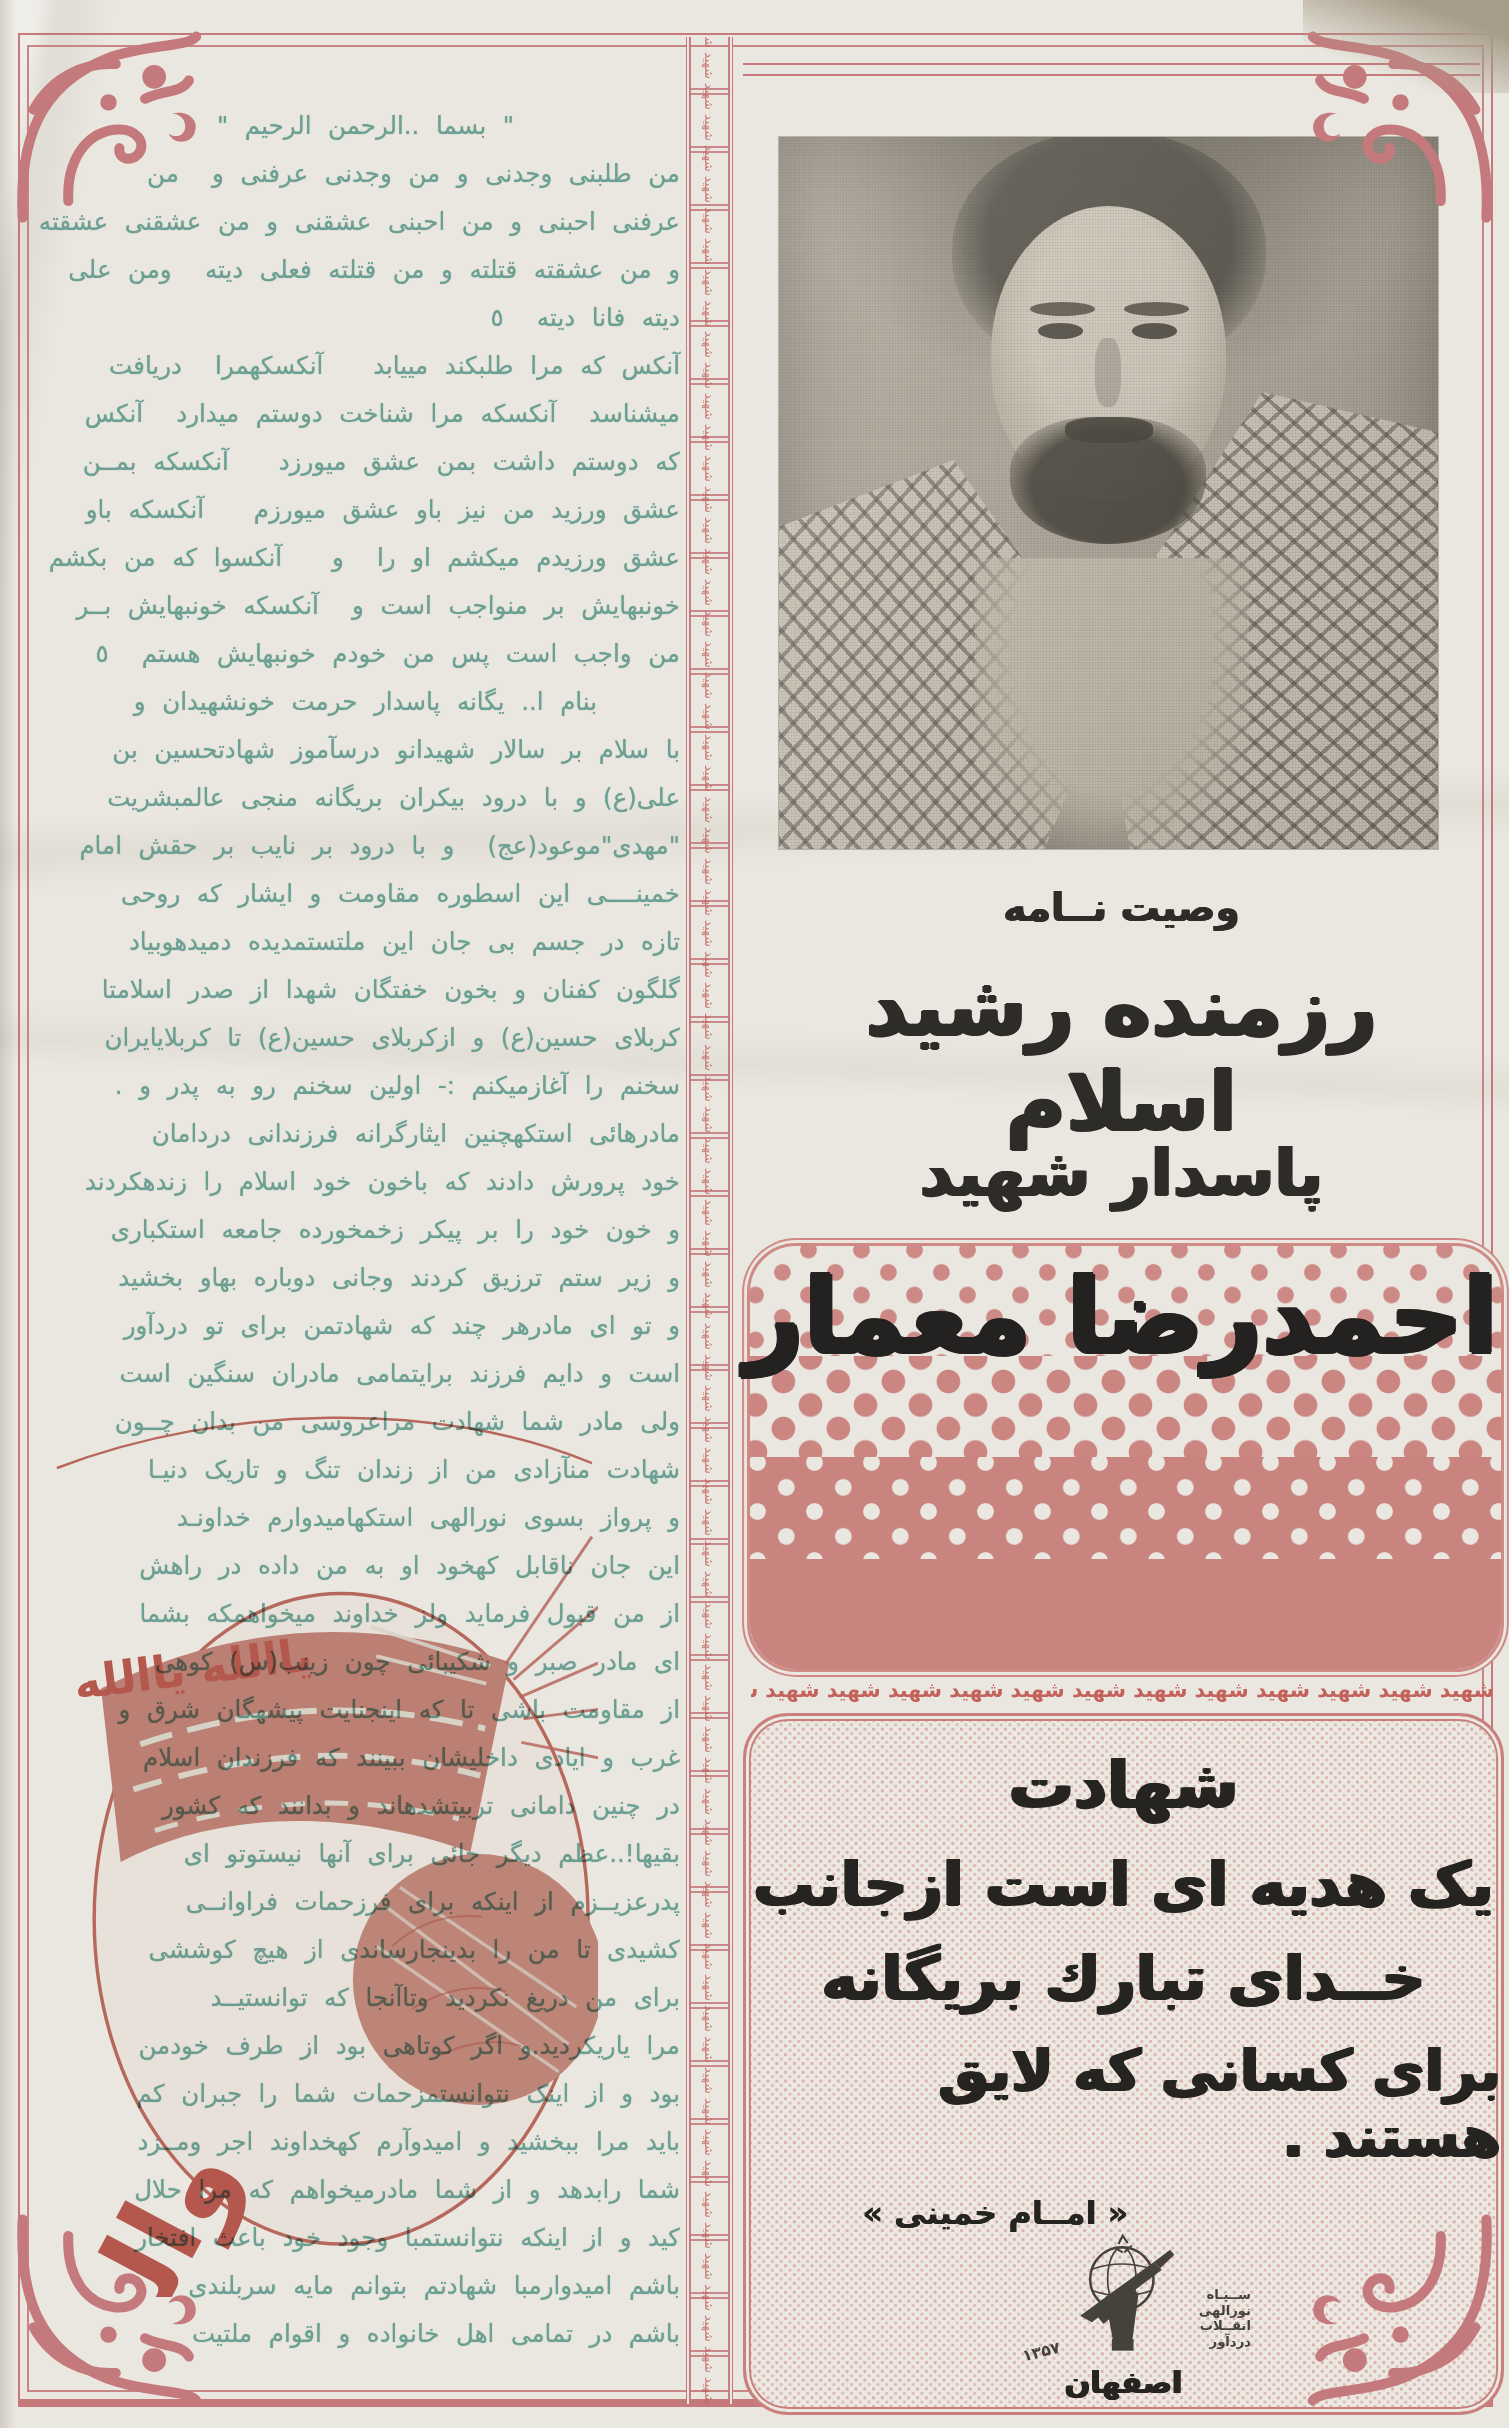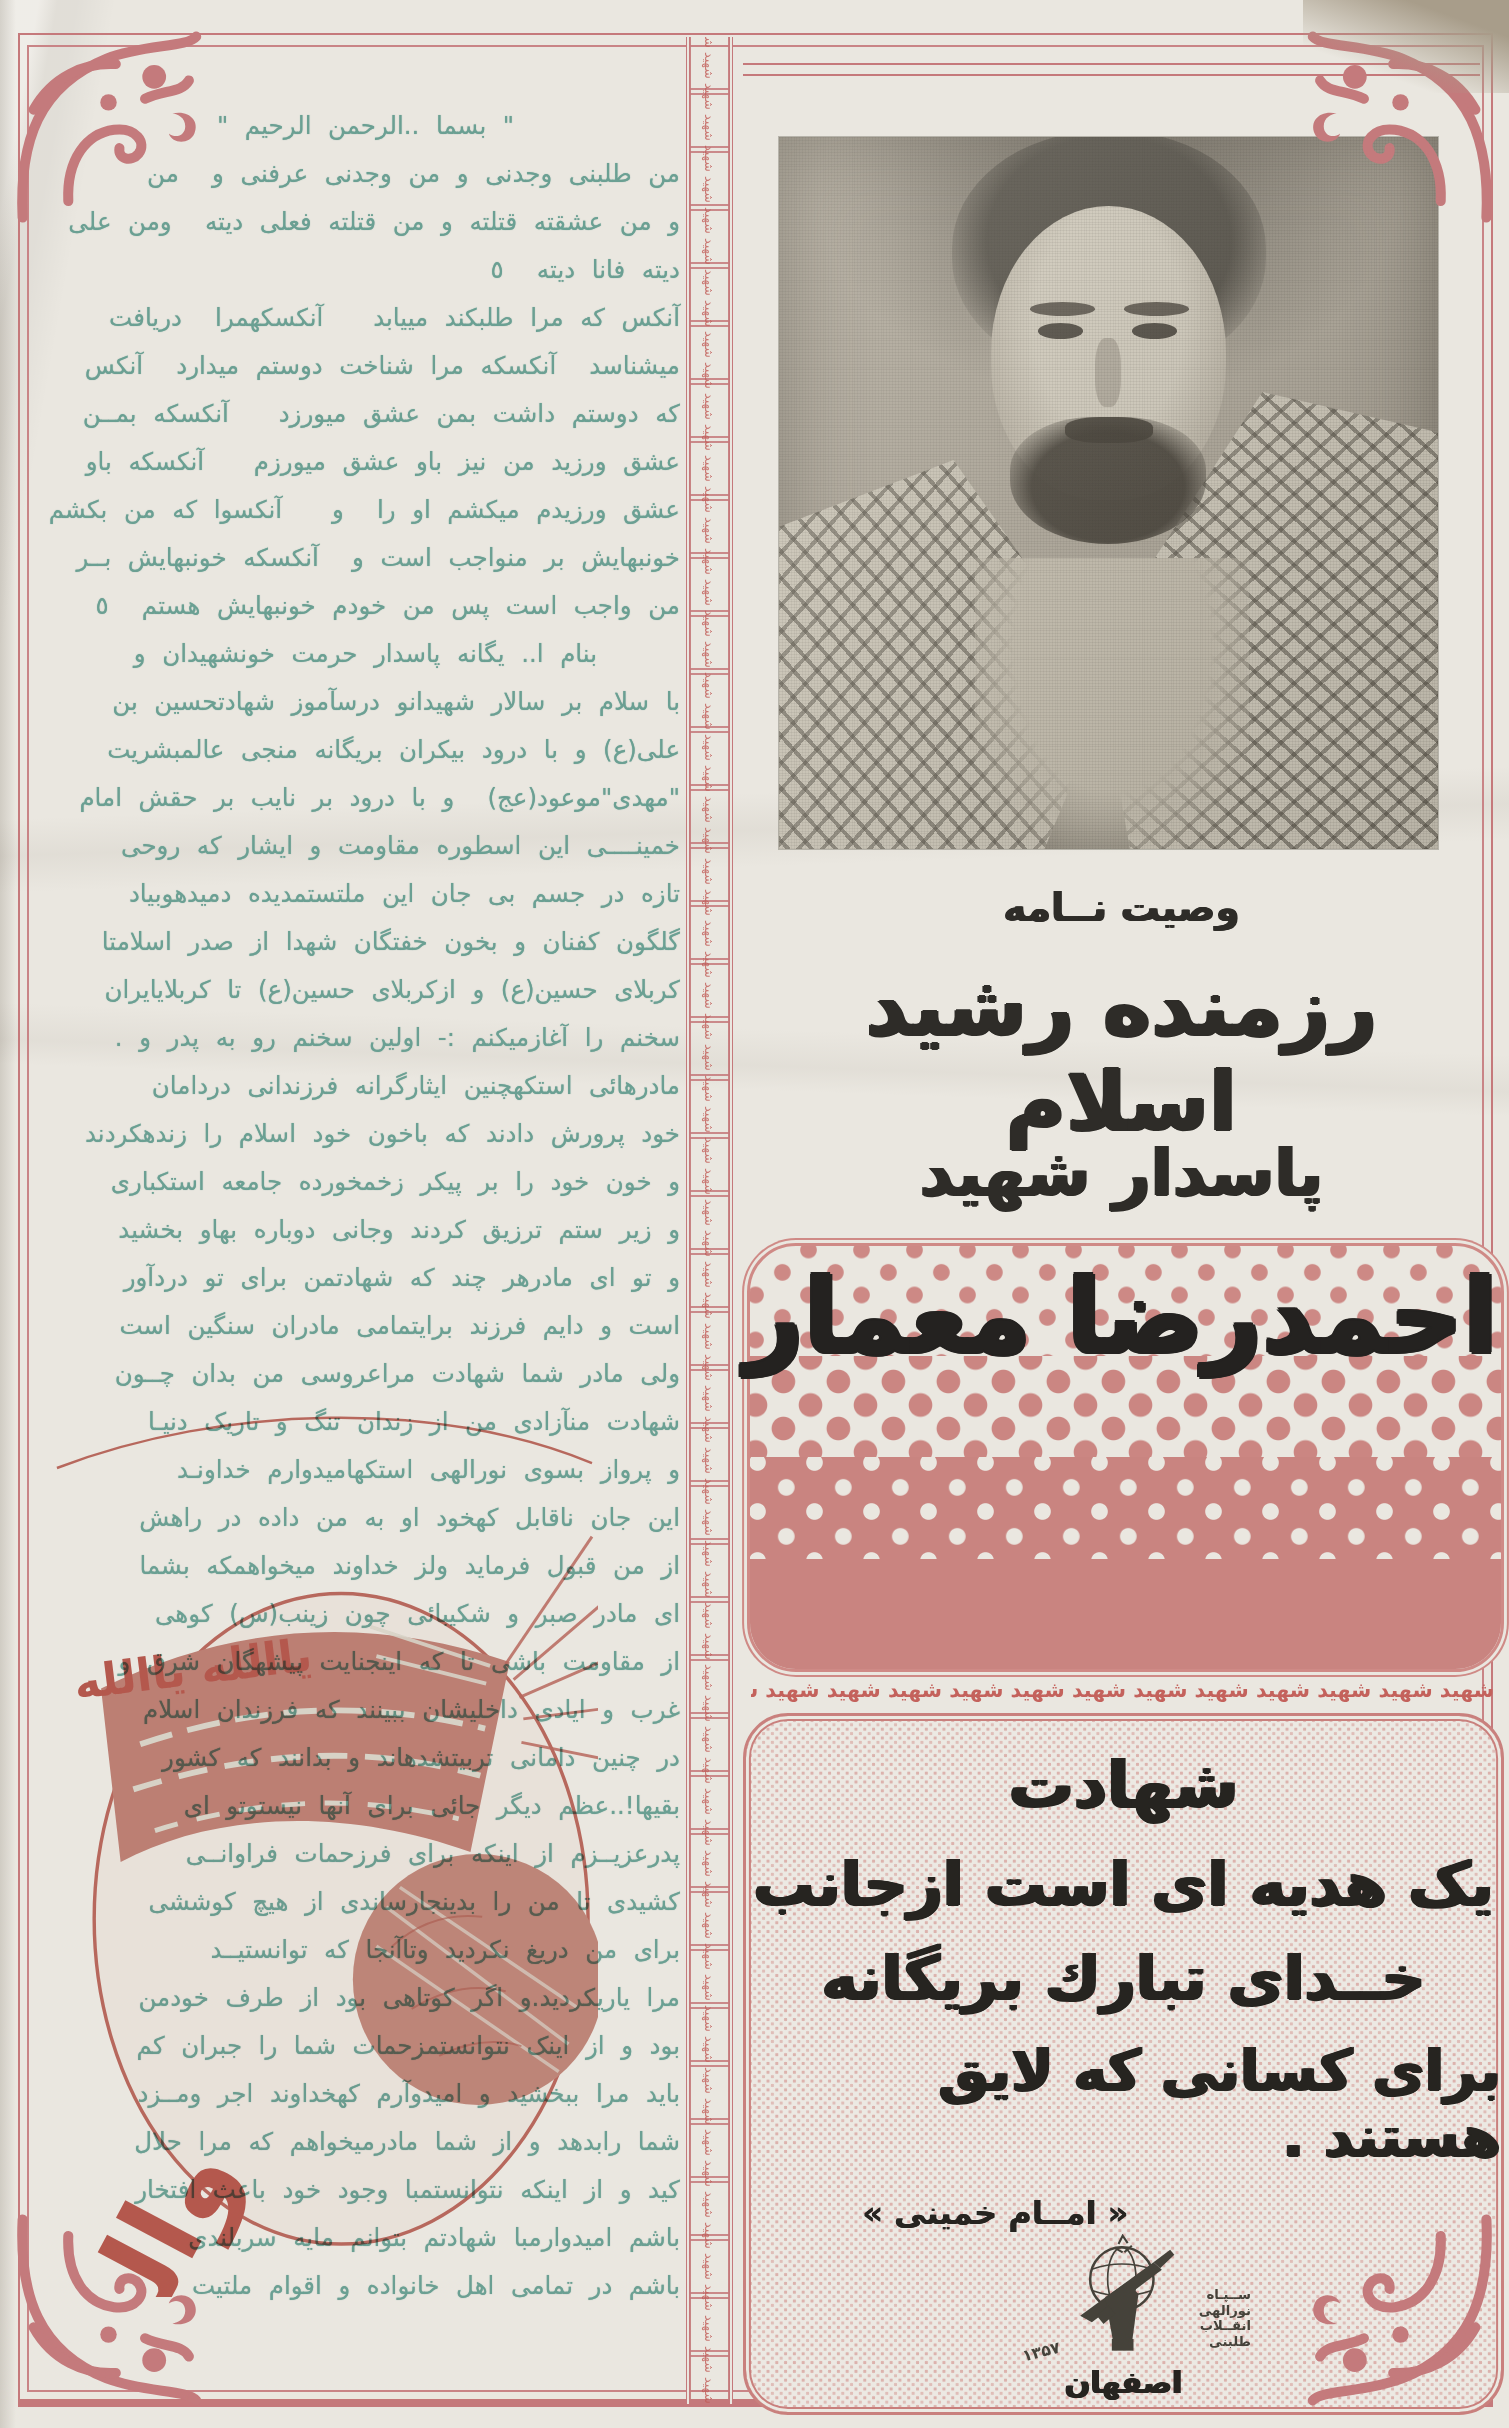--- a/index.html
+++ b/index.html
@@ -212,20 +212,21 @@
     <g fill="#c47a7c">
       <circle cx="160" cy="60" r="13"></circle>
           <circle cx="110" cy="88" r="9"></circle>
       <path d="M180 100 c18 -4 30 8 24 22 c-5 12 -24 12 -28 0 c8 6 18 2 18 -8 c0 -9 -8 -13 -14 -14 z"></path>
     </g>
       </svg></div>
 
   <div class="leftcol">
       <div class="tline">          " بسما ..الرحمن الرحيم "</div>
       <div class="tline">من طلبنی وجدنی و من وجدنی عرفنی و  من</div>
+      <div class="tline">عرفنی احبنی و من احبنی عشقنی و من عشقنی عشقته</div>
       <div class="tline">و من عشقته قتلته و من قتلته فعلی دیته  ومن علی</div>
       <div class="tline">دیته فانا دیته  ٥</div>
       <div class="tline">آنکس که مرا طلبکند مییابد   آنکسکهمرا  دریافت</div>
       <div class="tline">میشناسد  آنکسکه مرا شناخت دوستم میدارد  آنکس</div>
       <div class="tline">که دوستم داشت بمن عشق میورزد   آنکسکه بمــن</div>
       <div class="tline">عشق ورزید من نیز باو عشق میورزم   آنکسکه باو</div>
       <div class="tline">عشق ورزیدم میکشم او را  و   آنکسوا که من بکشم</div>
       <div class="tline">خونبهایش بر منواجب است و  آنکسکه خونبهایش بــر</div>
       <div class="tline">من واجب است پس من خودم خونبهایش هستم  ٥</div>
       <div class="tline">     بنام ا.. یگانه پاسدار حرمت خونشهیدان و</div>
@@ -322,21 +323,21 @@
           <path d="M116 34 L136 19 L141 25 L124 41 Z"></path>
           <path d="M58 76 L84 58 L98 72 L90 132 L68 132 Z"></path>
           <rect x="66" y="126" width="26" height="14"></rect>
           <path d="M48 98 L62 86 L70 96 L56 108 Z"></path>
         </g>
       </svg>
       <div class="logo-org">
         <div>ســپـاه</div>
         <div>نورالهی</div>
         <div>انقــلاب</div>
-        <div>طلبنی</div>
+        <div>دردآور</div>
       </div>
       <div class="logo-year">۱۳۵۷</div>
     </div>
 
     <div class="q-city">اصفهان</div>
   </div>
 
   <svg class="stamp" viewBox="0 0 562 946">
     <path d="M10 100 C180 35 400 30 556 95" fill="none" stroke="#c4685e" stroke-width="2.5"></path>
     <ellipse cx="300" cy="560" rx="252" ry="332" fill="rgba(201,129,119,0.06)" stroke="#c4685e" stroke-width="3.5"></ellipse>

